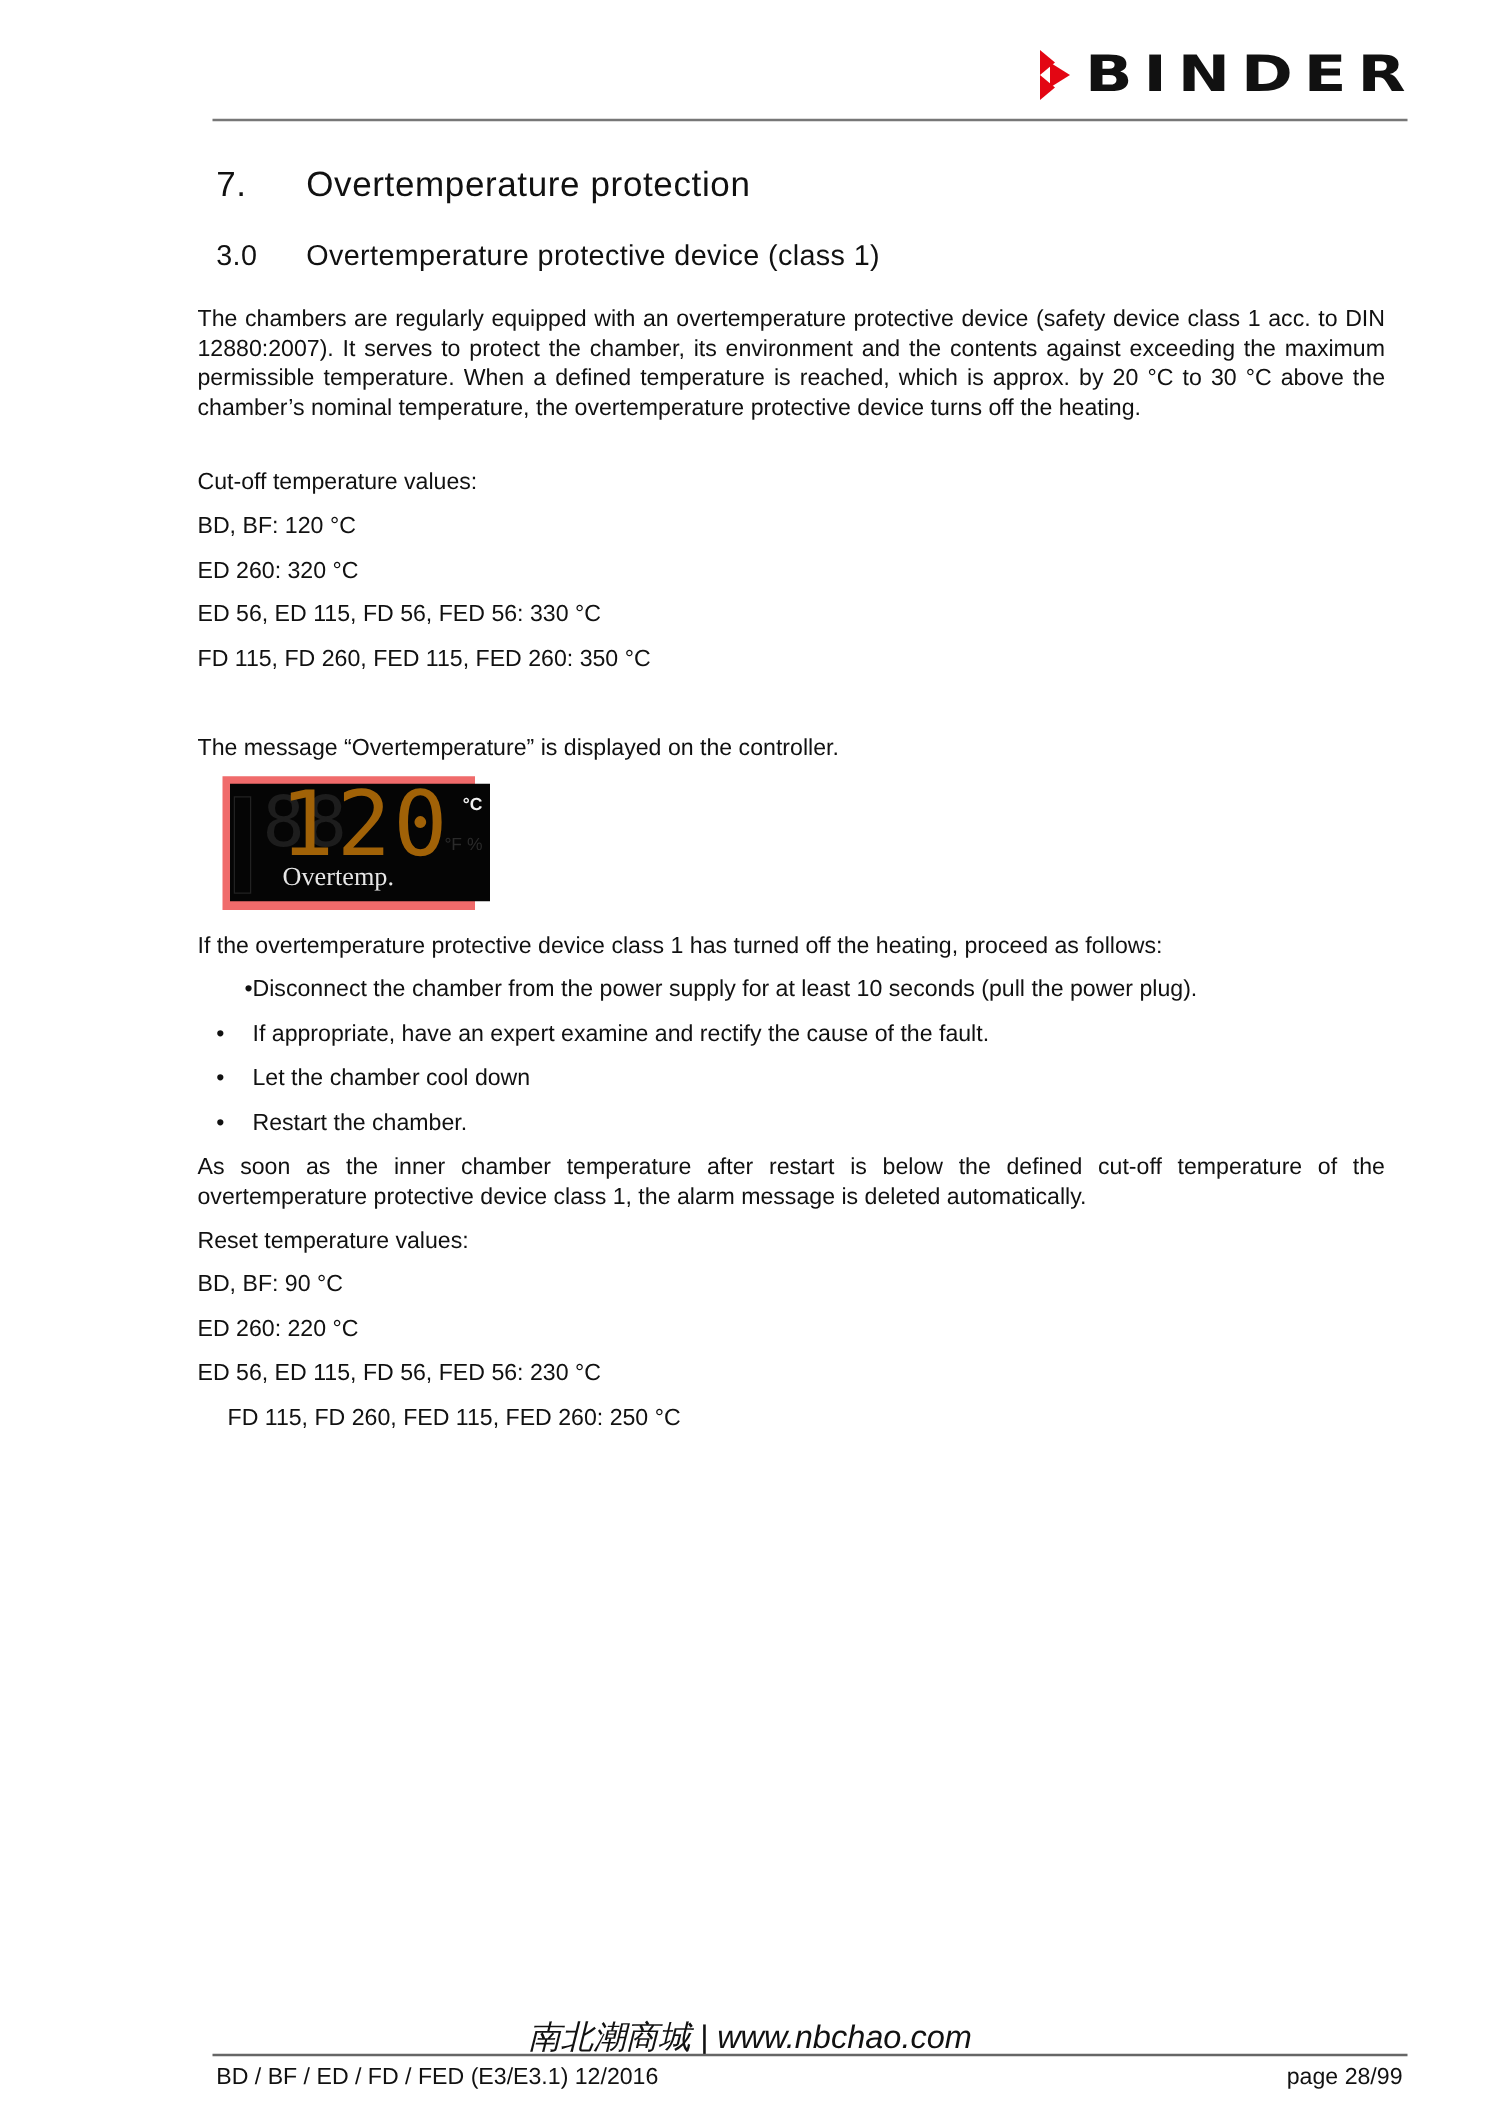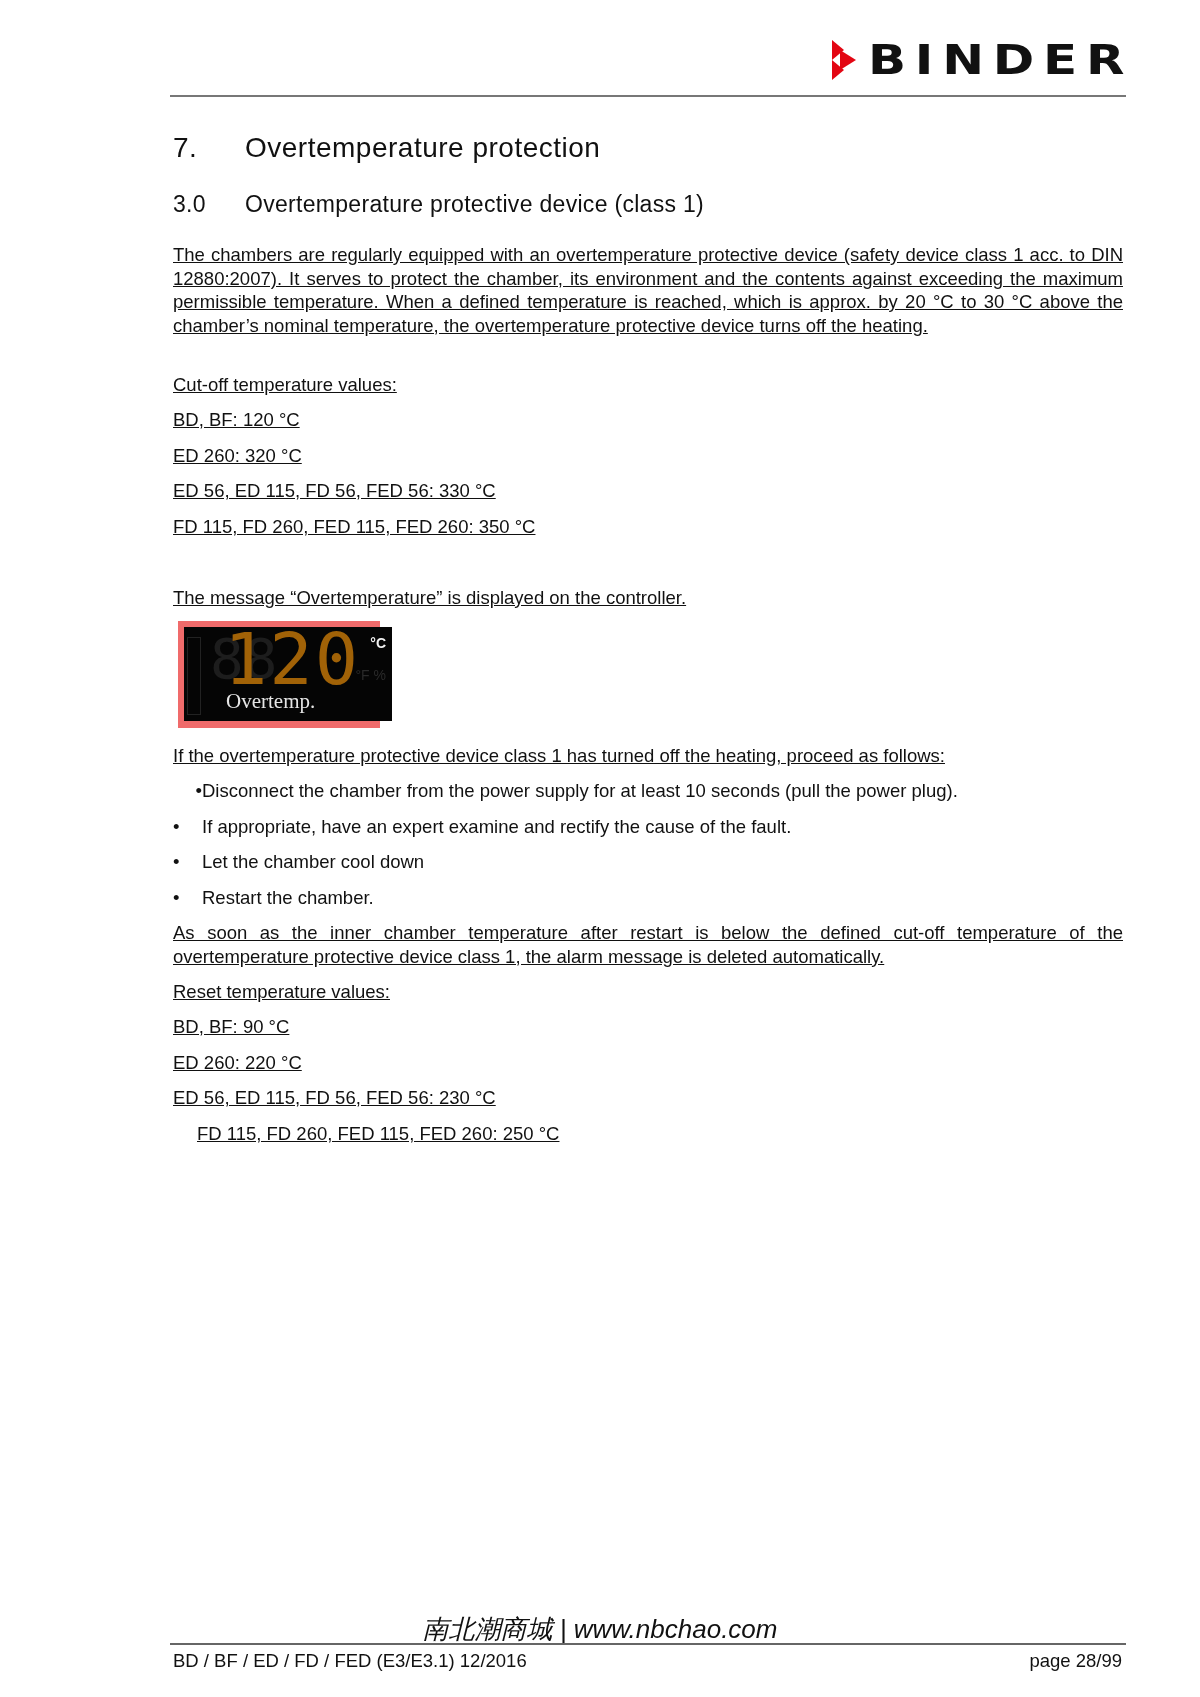--- a/index.html
+++ b/index.html
@@ -12,21 +12,21 @@
   .logo-mark .t2 { position:absolute; left:8px; top:10px; width:0; height:0;
      border-top:10px solid transparent; border-bottom:10px solid transparent; border-left:16px solid #e30613; }
   .logo-mark .t3 { position:absolute; left:0; top:20px; width:0; height:0;
      border-top:10px solid transparent; border-bottom:10px solid transparent; border-left:12px solid #e30613; }
   .logo-text { font-family:"DejaVu Sans", sans-serif; font-weight:bold; font-size:40px; letter-spacing:7px;
      color:#111; transform:scaleX(1.25); transform-origin:left center; line-height:40px; }
   .rule { position:absolute; left:170px; width:956px; height:2px; background:#777; }
   .h1 { position:absolute; left:173px; top:132px; font-size:28px; letter-spacing:0.5px; }
   .h2 { position:absolute; left:173px; top:191px; font-size:23px; letter-spacing:0.3px; }
   .num { display:inline-block; width:72px; }
-  .p { position:absolute; left:173px; width:950px; font-size:18.5px; line-height:23.5px;text-decoration:underline; }
+  .p { position:absolute; left:158px; width:950px; font-size:18.5px; line-height:23.5px; }
   .just { text-align:justify; text-align-last:left; }
   .bullet { position:absolute; left:173px; font-size:18.5px; line-height:23.5px; }
   .bullet .dot { display:inline-block; width:29px; }
   .display { position:absolute; left:178px; top:621px; width:202px; height:107px; background:#f06b6b; }
   .display .inner { position:absolute; left:6px; top:6px; width:208px; height:94px; background:#050505; }
   .display .digits { position:absolute; right:32px; top:2px; font-family:"DejaVu Sans Mono", monospace;
      font-size:72px; color:#a16207; line-height:60px; letter-spacing:2px; }
   .display .ghost { position:absolute; left:26px; top:2px; font-family:"DejaVu Sans Mono", monospace;
      font-size:56px; color:#1d1d1d; line-height:60px; }
   .display .unit { position:absolute; right:6px; top:8px; font-size:14px; color:#f2f2f2; font-weight:bold; }

